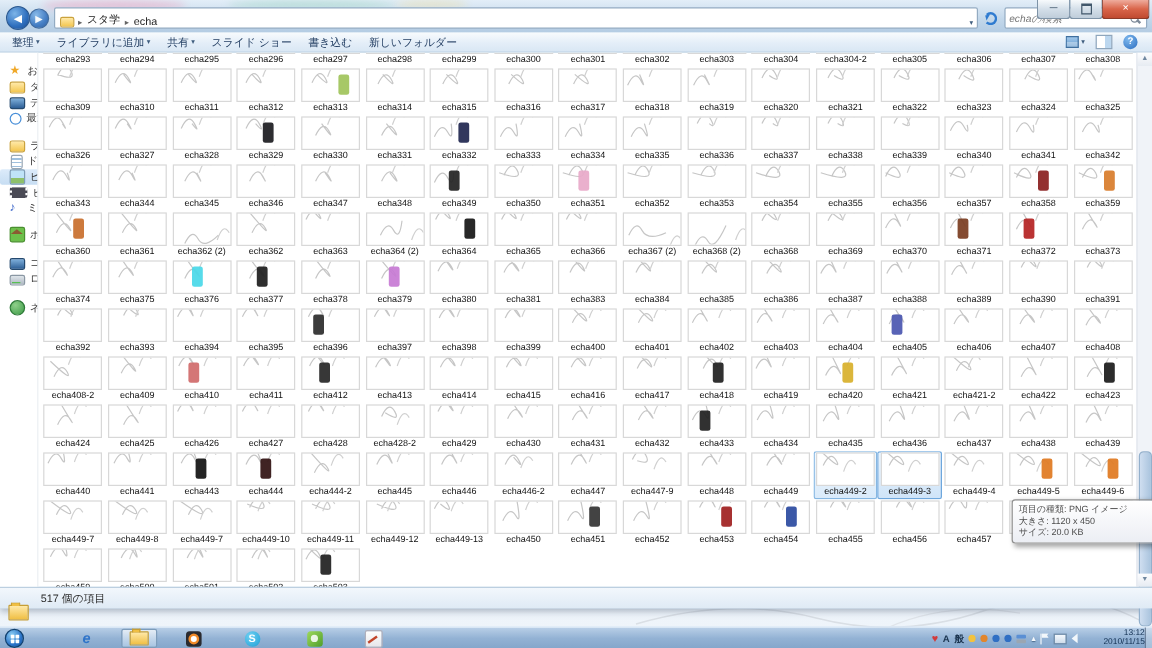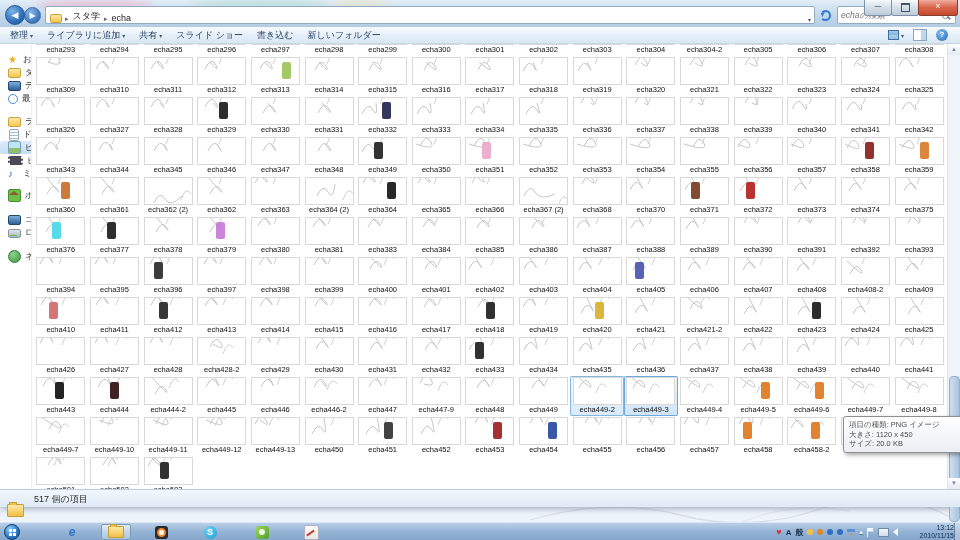--- a/index.html
+++ b/index.html
@@ -769,24 +769,38 @@
             </div>
             <div class="cell">
               <div class="thumb"><svg width="47" height="26" viewBox="0 0 47 26">
                   <path d="M4 18 Q 10 5 15 14 T 35 16" fill="none" stroke="#c6c6c6" stroke-width="1"></path>
                   <path d="M38 28 Q 43 13 48 22" fill="none" stroke="#d0d0d0" stroke-width="1"></path>
                 </svg></div>
               <div class="flabel">echa367 (2)</div>
             </div>
             <div class="cell">
               <div class="thumb"><svg width="47" height="26" viewBox="0 0 47 26">
+                  <path d="M5 27 Q 11 14 16 23 T 31 10" fill="none" stroke="#c6c6c6" stroke-width="1"></path>
+                  <path d="M39 22 Q 44 7 49 16" fill="none" stroke="#d0d0d0" stroke-width="1"></path>
+                </svg></div>
+              <div class="flabel">echa368 (2)</div>
+            </div>
+            <div class="cell">
+              <div class="thumb"><svg width="47" height="26" viewBox="0 0 47 26">
                   <path d="M8 6 Q 14 -7 19 2 T 5 -7" fill="none" stroke="#c6c6c6" stroke-width="1"></path>
                   <path d="M21 6 Q 26 -9 31 0" fill="none" stroke="#d0d0d0" stroke-width="1"></path>
                 </svg></div>
               <div class="flabel">echa368</div>
+            </div>
+            <div class="cell">
+              <div class="thumb"><svg width="47" height="26" viewBox="0 0 47 26">
+                  <path d="M9 6 Q 15 -7 20 2 T 5 -7" fill="none" stroke="#c6c6c6" stroke-width="1"></path>
+                  <path d="M21 6 Q 26 -9 31 0" fill="none" stroke="#d0d0d0" stroke-width="1"></path>
+                </svg></div>
+              <div class="flabel">echa369</div>
             </div>
             <div class="cell">
               <div class="thumb"><svg width="47" height="26" viewBox="0 0 47 26">
                   <path d="M3 12 Q 9 -1 14 8 T 7 -7" fill="none" stroke="#c6c6c6" stroke-width="1"></path>
                   <path d="M21 6 Q 26 -9 31 0" fill="none" stroke="#d0d0d0" stroke-width="1"></path>
                 </svg></div>
               <div class="flabel">echa370</div>
             </div>
             <div class="cell">
               <div class="thumb"><svg width="47" height="26" viewBox="0 0 47 26">

